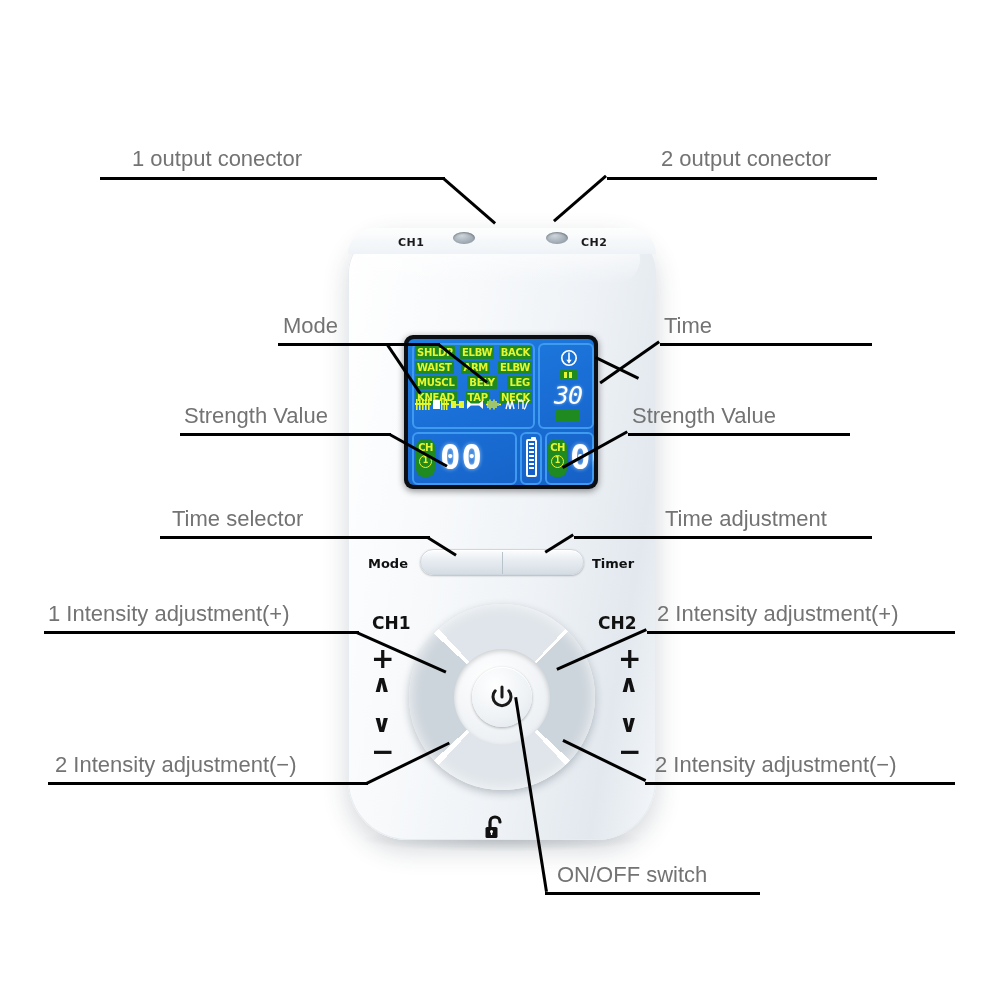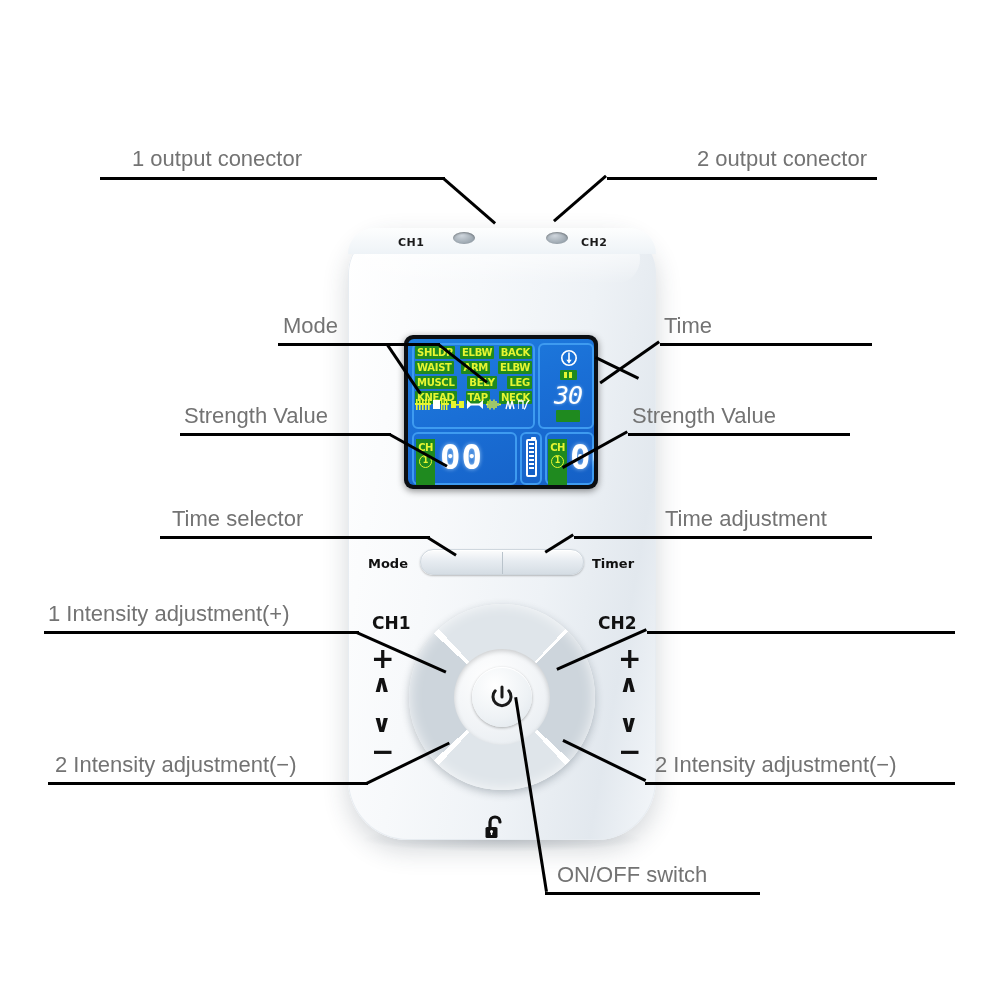--- a/index.html
+++ b/index.html
@@ -111,22 +111,22 @@
     position:absolute;left:139px;top:44px;width:42px;text-align:center;
     color:#ffffff;font-size:25px;font-weight:normal;font-style:italic;
     font-family:"DejaVu Sans Mono", monospace;line-height:25px;
     letter-spacing:-1px;
     text-shadow:0 0 3px rgba(200,230,255,.7);
   }
   .timebar{position:absolute;left:148px;top:71px;width:24px;height:12px;background:#1f8a1f;border-radius:1px;}
 
   
   .chtag{
-    position:absolute;background:#1f8a1f;border-radius:0;
-    width:19px;height:54px;
+    position:absolute;background:#1f8a1f;border-radius:8px;
+    width:19px;height:38px;
   }
   .chtag .t{color:#e6f531;font-size:10px;font-weight:bold;
     font-family:"DejaVu Sans", sans-serif;display:block;text-align:center;
     line-height:12px;padding-top:3px;letter-spacing:-.5px;}
   .chtag .n{color:#e6f531;font-size:9px;font-weight:bold;
     font-family:"DejaVu Sans", sans-serif;display:block;text-align:center;
     line-height:13px;}
   .chtag .n i{display:inline-block;border:1px solid #e6f531;border-radius:50%;
     width:11px;height:11px;line-height:10px;font-style:normal;font-size:8px;}
   .chnum{
@@ -371,21 +371,21 @@
     <path d="M9 14 L9 9 A5 5 0 0 1 19 9" stroke="#111" stroke-width="3.2" fill="none" stroke-linecap="round"></path>
     <rect x="4.5" y="14" width="12" height="11" rx="1.6" fill="#111"></rect>
     <circle cx="10.5" cy="18.4" r="1.5" fill="#fff"></circle>
     <rect x="9.9" y="18.4" width="1.3" height="3.6" fill="#fff"></rect>
   </svg>
 
   <div class="callout" style="left:132px;top:146px;">1 output conector</div>
   <div class="rule" style="left:100px;top:177px;width:345px;"></div>
   <div class="lead" style="left:444px;top:177px;width:69px;transform:rotate(41deg);"></div>
 
-  <div class="callout" style="left:697px;top:146px;">2 output conector</div>
+  <div class="callout" style="left:661px;top:146px;">2 output conector</div>
   <div class="rule" style="left:607px;top:177px;width:270px;"></div>
   <div class="lead" style="left:607px;top:177px;width:69px;transform:rotate(139deg);"></div>
 
   <div class="callout" style="left:283px;top:313px;">Mode</div>
   <div class="rule" style="left:278px;top:343px;width:162px;"></div>
   <div class="lead" style="left:439px;top:343px;width:62px;transform:rotate(38deg);"></div>
   <div class="lead" style="left:388px;top:343px;width:60px;transform:rotate(56deg);"></div>
 
   <div class="callout" style="left:664px;top:313px;">Time</div>
   <div class="rule" style="left:660px;top:343px;width:212px;"></div>
@@ -405,20 +405,21 @@
   <div class="lead" style="left:428px;top:536px;width:34px;transform:rotate(32deg);"></div>
 
   <div class="callout" style="left:665px;top:506px;">Time adjustment</div>
   <div class="rule" style="left:574px;top:536px;width:298px;"></div>
   <div class="lead" style="left:574px;top:536px;width:33px;transform:rotate(148deg);"></div>
 
   <div class="callout" style="left:48px;top:601px;">1 Intensity adjustment(+)</div>
   <div class="rule" style="left:44px;top:631px;width:315px;"></div>
   <div class="lead" style="left:357px;top:631px;width:98px;transform:rotate(24deg);"></div>
 
+  <div class="callout" style="left:657px;top:601px;">2 Intensity adjustment(+)</div>
   <div class="rule" style="left:647px;top:631px;width:308px;"></div>
   <div class="lead" style="left:647px;top:631px;width:98px;transform:rotate(156deg);"></div>
 
   <div class="callout" style="left:55px;top:752px;">2 Intensity adjustment(−)</div>
   <div class="rule" style="left:48px;top:782px;width:320px;"></div>
   <div class="lead" style="left:366px;top:782px;width:92px;transform:rotate(-26deg);"></div>
 
   <div class="callout" style="left:655px;top:752px;">2 Intensity adjustment(−)</div>
   <div class="rule" style="left:645px;top:782px;width:310px;"></div>
   <div class="lead" style="left:645px;top:782px;width:92px;transform:rotate(-154deg);"></div>

